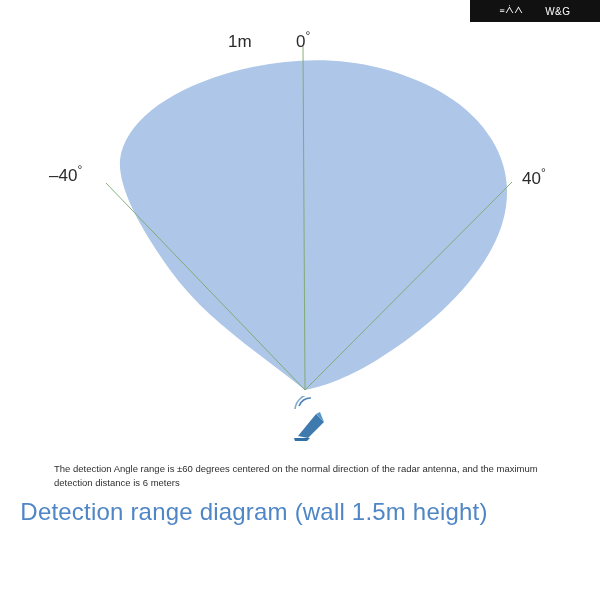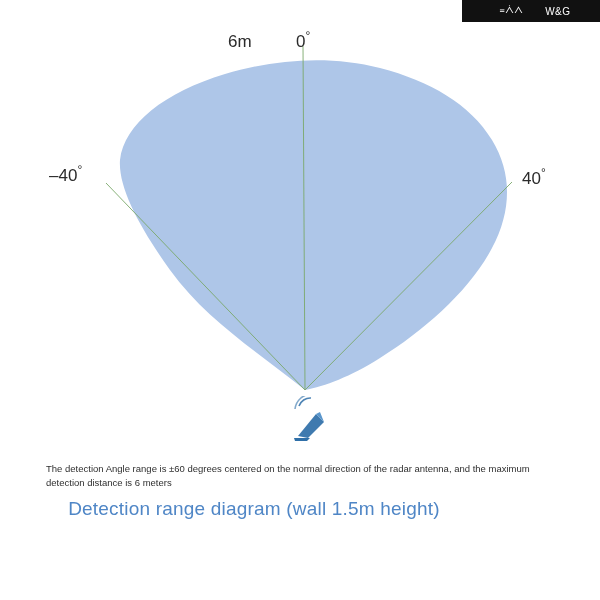--- a/index.html
+++ b/index.html
@@ -31,21 +31,20 @@
     width: 130px;
     height: 22px;
     background: #111111;
     color: #ffffff;
     display: flex;
     align-items: center;
     justify-content: center;
     gap: 22px;
     font-size: 10px;
     letter-spacing: 0.5px;
-    padding-left: 8px;
   }
   .brand-badge .mark {
     display: inline-block;
     line-height: 1;
     font-size: 9px;
     transform: translateY(-1px);
   }
 
   
   #diagram {
@@ -66,36 +65,36 @@
   .lbl-n60  { left: 49px;  top: 163px; }
   .lbl-p60  { left: 522px; top: 166px; }
   .deg {
     font-size: 12px;
     vertical-align: super;
   }
 
   
   .caption {
     position: absolute;
-    left: 46px;
+    left: 54px;
     top: 462px;
     width: 520px;
     font-size: 9.5px;
     line-height: 1.45;
     color: #2f2f2f;
   }
 
   
   .title {
     position: absolute;
     left: 0;
     top: 498px;
     width: 508px;
     text-align: center;
-    font-size: 19px;
+    font-size: 24px;
     color: #4f86c6;
     letter-spacing: 0.2px;
   }
 
   
   .radar-icon {
     position: absolute;
     left: 286px;
     top: 396px;
     width: 48px;
@@ -125,21 +124,21 @@
              C 350 377, 325 386, 305 390 Z" fill="#aec6e8" stroke="none"></path>
 
     <g stroke="#7aa86a" stroke-width="0.9" fill="none">
       <line x1="305" y1="390" x2="303" y2="46"></line>
       <line x1="305" y1="390" x2="106" y2="183"></line>
       <line x1="305" y1="390" x2="512" y2="182"></line>
     </g>
   </svg>
 
   <div class="lbl lbl-6m">
-    <span>6m</span>
+    <span>1m</span>
   </div>
   <div class="lbl lbl-0">
     <span>0</span><span class="deg">°</span>
   </div>
   <div class="lbl lbl-n60">
     <span>–40</span><span class="deg">°</span>
   </div>
   <div class="lbl lbl-p60">
     <span>40</span><span class="deg">°</span>
   </div>

